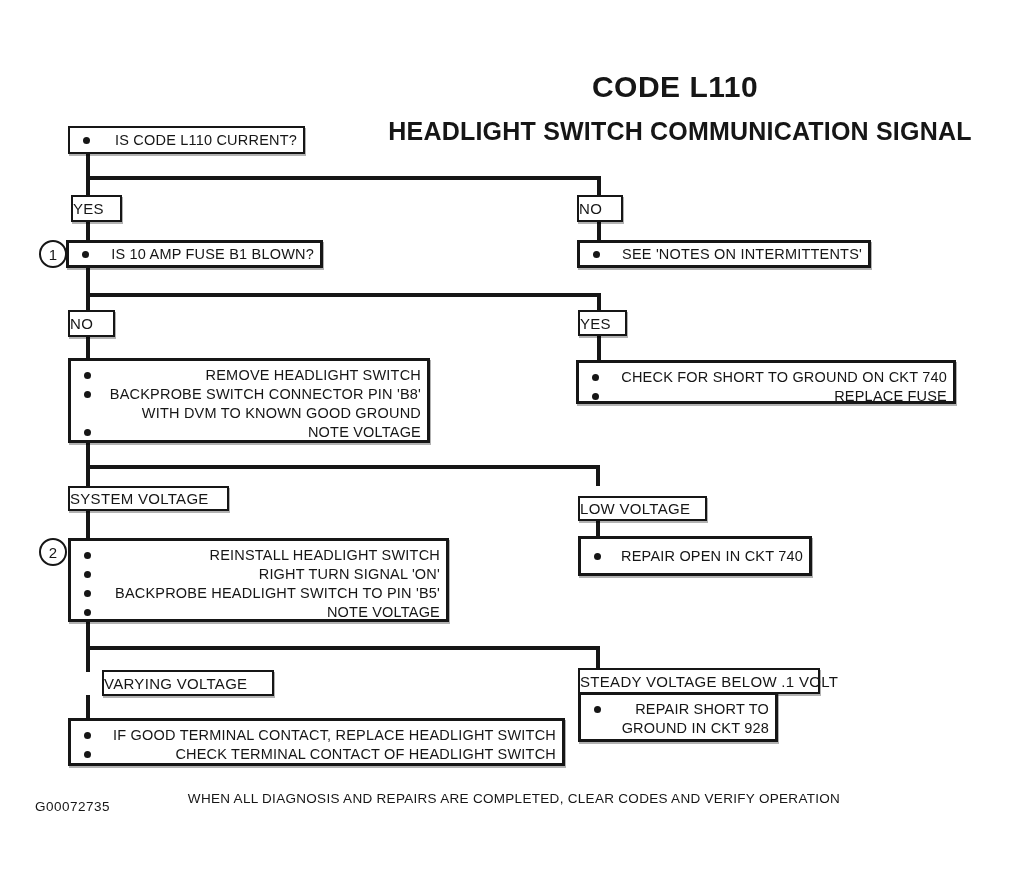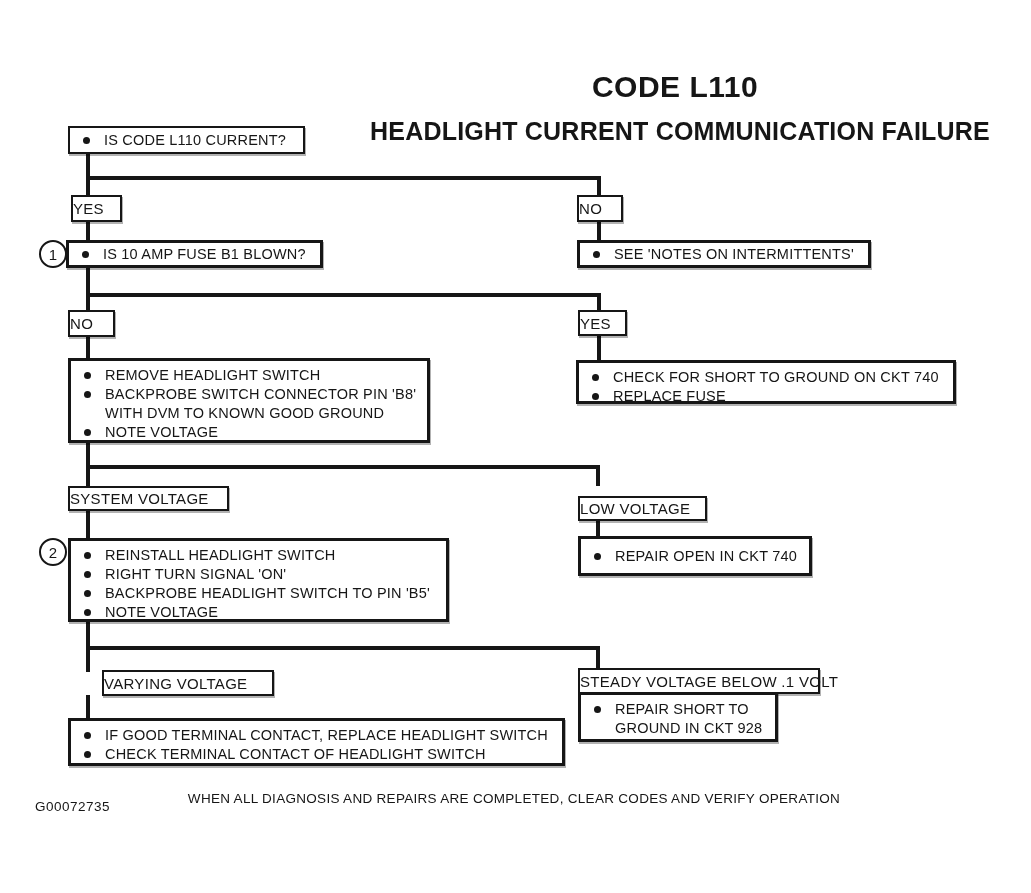--- a/index.html
+++ b/index.html
@@ -47,20 +47,21 @@
   }
   .label-box {
     padding: 0 0;
     font-size: 15px;
     letter-spacing: 0.3px;
     white-space: nowrap;
   }
   .bullet-box {
     border-width: 3px;
     align-items: flex-start;
+    text-align: right;
   }
   .bullet-box ul {
     list-style: none;
     margin: 0;
     padding: 5px 6px 4px 34px;
     width: 100%;
     box-sizing: border-box;
   }
   .bullet-box li {
     position: relative;
@@ -106,21 +107,21 @@
     font-size: 13.5px;
     letter-spacing: 0.5px;
   }
 </style>
 </head>
 <body>
 
 <div id="page">
 
   <div class="title">CODE L110</div>
-  <div class="subtitle">HEADLIGHT CURRENT COMMUNICATION FAILURE</div>
+  <div class="subtitle">HEADLIGHT SWITCH COMMUNICATION SIGNAL</div>
 
   <div class="line" style="left:86px; top:154px; width:4px; height:43px;"></div>
   <div class="line" style="left:86px; top:176px; width:515px; height:4px;"></div>
   <div class="line" style="left:597px; top:176px; width:4px; height:21px;"></div>
   <div class="line" style="left:86px; top:221px; width:4px; height:21px;"></div>
   <div class="line" style="left:597px; top:221px; width:4px; height:21px;"></div>
   <div class="line" style="left:86px; top:267px; width:4px; height:45px;"></div>
   <div class="line" style="left:86px; top:293px; width:515px; height:4px;"></div>
   <div class="line" style="left:597px; top:293px; width:4px; height:19px;"></div>
   <div class="line" style="left:86px; top:336px; width:4px; height:24px;"></div>

